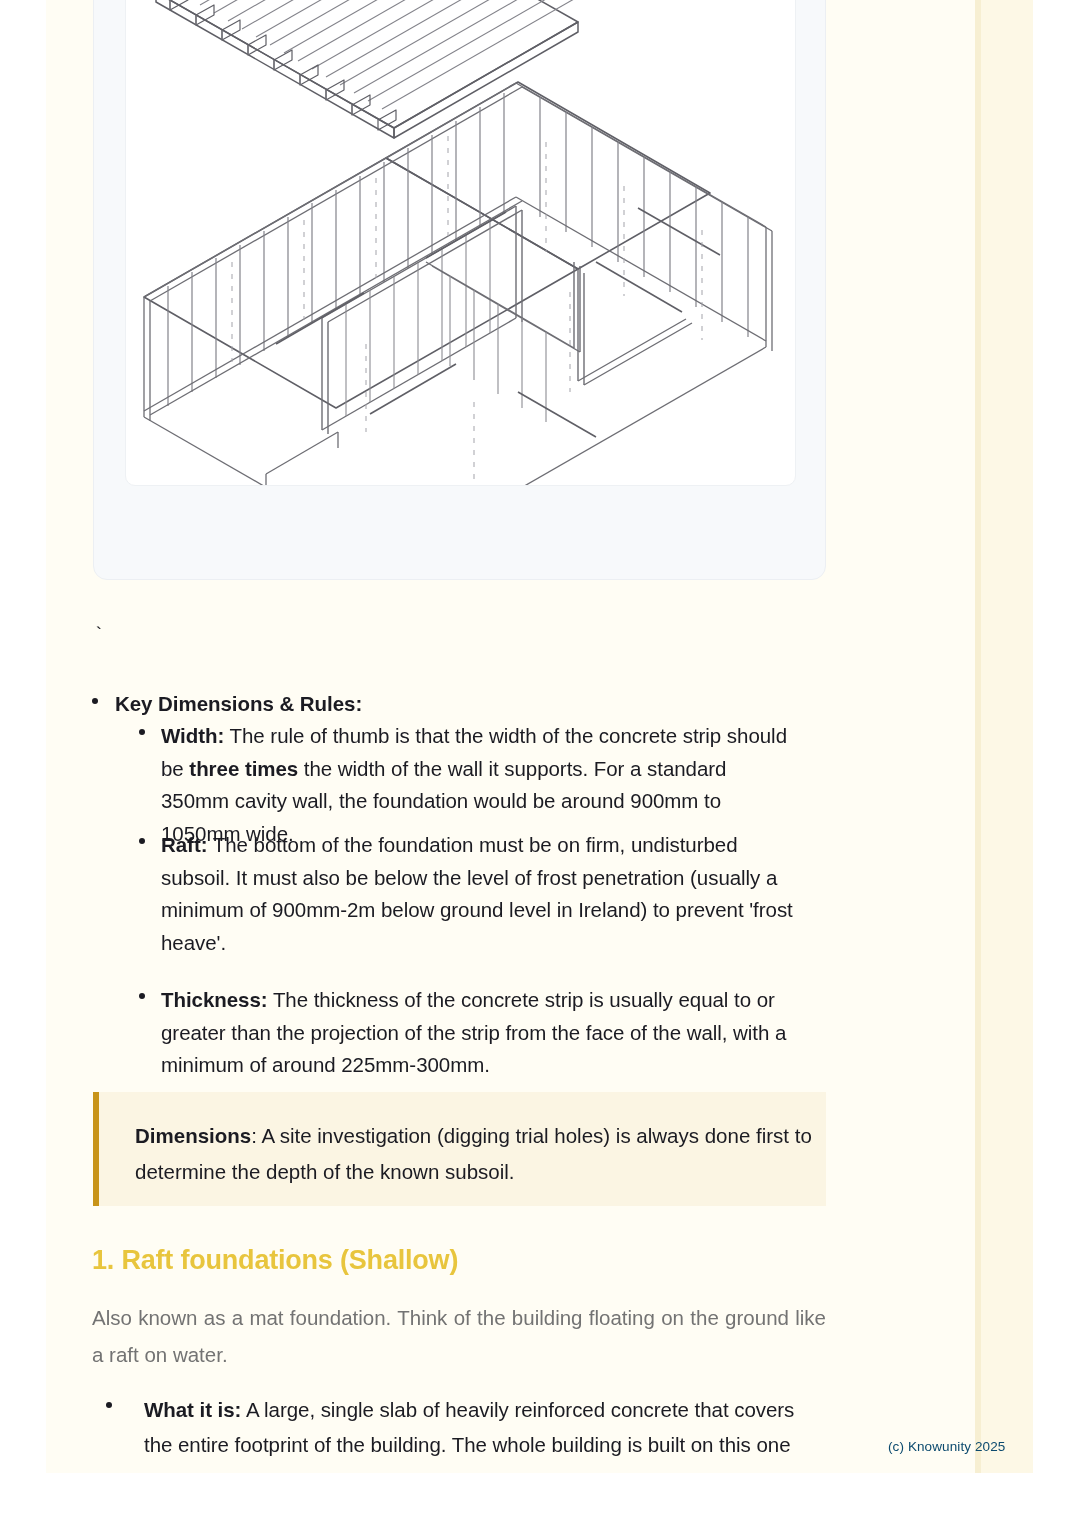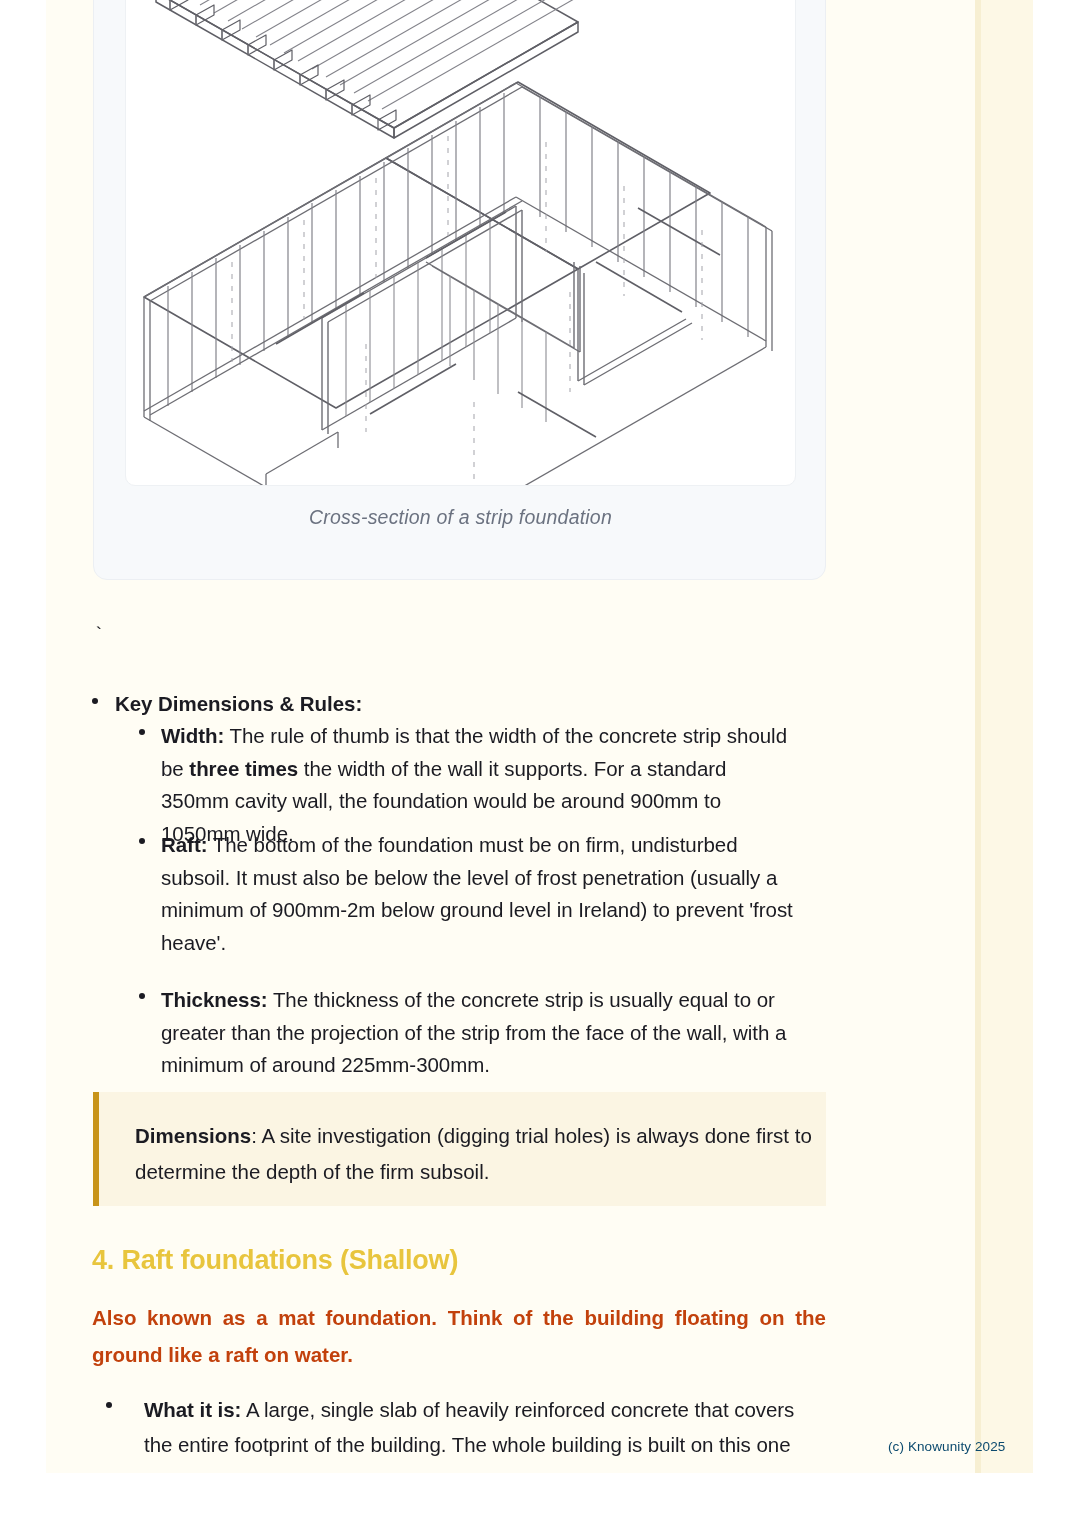--- a/index.html
+++ b/index.html
@@ -170,23 +170,22 @@
   }
 
   
   .para {
     position: absolute;
     left: 92px;
     top: 1300px;
     width: 734px;
     font-size: 20.5px;
     line-height: 36.5px;
-    color: #c2410c;
+    color: #737373;
     text-align: justify;
-    font-weight: bold;
   }
 
   
   .final-item {
     position: absolute;
     left: 93px;
     top: 1392px;
     width: 720px;
   }
   .final-item .bullet { left: 13px; top: 0.6em; }
@@ -371,21 +370,20 @@
         </g>
 
         <g stroke="#6e6e74" stroke-width="1.3">
           <path d="M140 512 L212 470"></path>
           <path d="M140 512 L140 528"></path>
           <path d="M212 470 L212 486"></path>
         </g>
       </g>
     </svg>
   </div>
-  <div class="figure-caption">Cross-section of a strip foundation</div>
 </div>
 
 <div class="stray-tick">`</div>
 
 <div class="item-key li-row">
   <span class="bullet"></span>
   <span class="li-text">Key Dimensions &amp; Rules:</span>
 </div>
 
 <div class="sub sub-width li-row">
@@ -397,24 +395,24 @@
   <span class="bullet"></span>
   <span class="li-text"><b>Raft:</b><span> The bottom of the foundation must be on firm, undisturbed subsoil. It must also be below the level of frost penetration (usually a minimum of 900mm-2m below ground level in Ireland) to prevent 'frost heave'.</span></span>
 </div>
 
 <div class="sub sub-thickness li-row">
   <span class="bullet"></span>
   <span class="li-text"><b>Thickness:</b><span> The thickness of the concrete strip is usually equal to or greater than the projection of the strip from the face of the wall, with a minimum of around 225mm-300mm.</span></span>
 </div>
 
 <div class="callout">
-  <div class="callout-text"><b>Dimensions</b><span>: A site investigation (digging trial holes) is always done first to determine the depth of the firm subsoil.</span></div>
-</div>
-
-<div class="section-heading">4. Raft foundations (Shallow)</div>
+  <div class="callout-text"><b>Dimensions</b><span>: A site investigation (digging trial holes) is always done first to determine the depth of the known subsoil.</span></div>
+</div>
+
+<div class="section-heading">1. Raft foundations (Shallow)</div>
 
 <div class="para">Also known as a mat foundation. Think of the building floating on the ground like a raft on water.</div>
 
 <div class="final-item li-row">
   <span class="bullet"></span>
   <span class="li-text"><b>What it is:</b><span> A large, single slab of heavily reinforced concrete that covers the entire footprint of the building. The whole building is built on this one</span></span>
 </div>
 
 <div class="watermark">(c) Knowunity 2025</div>
 

